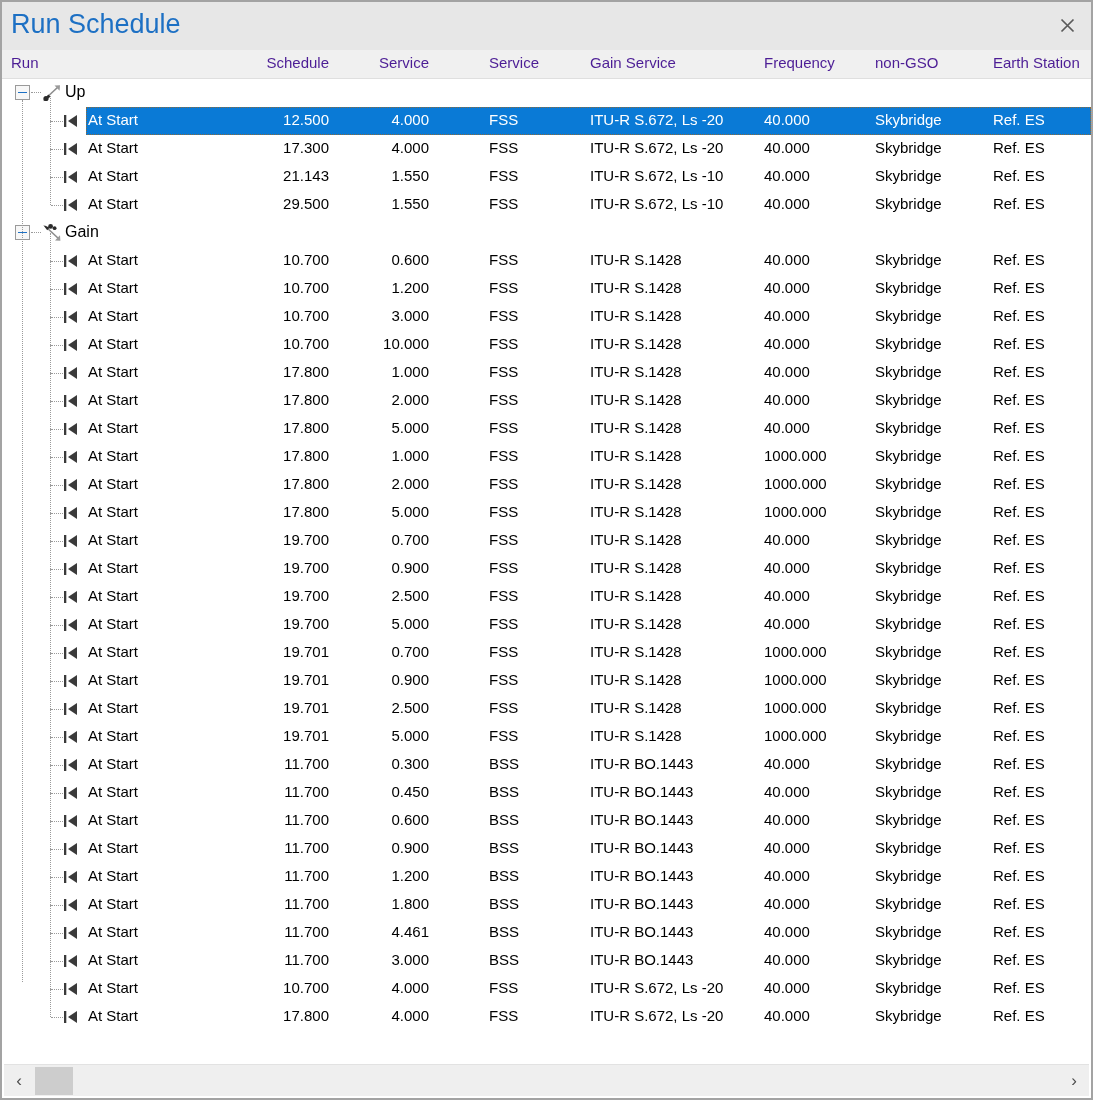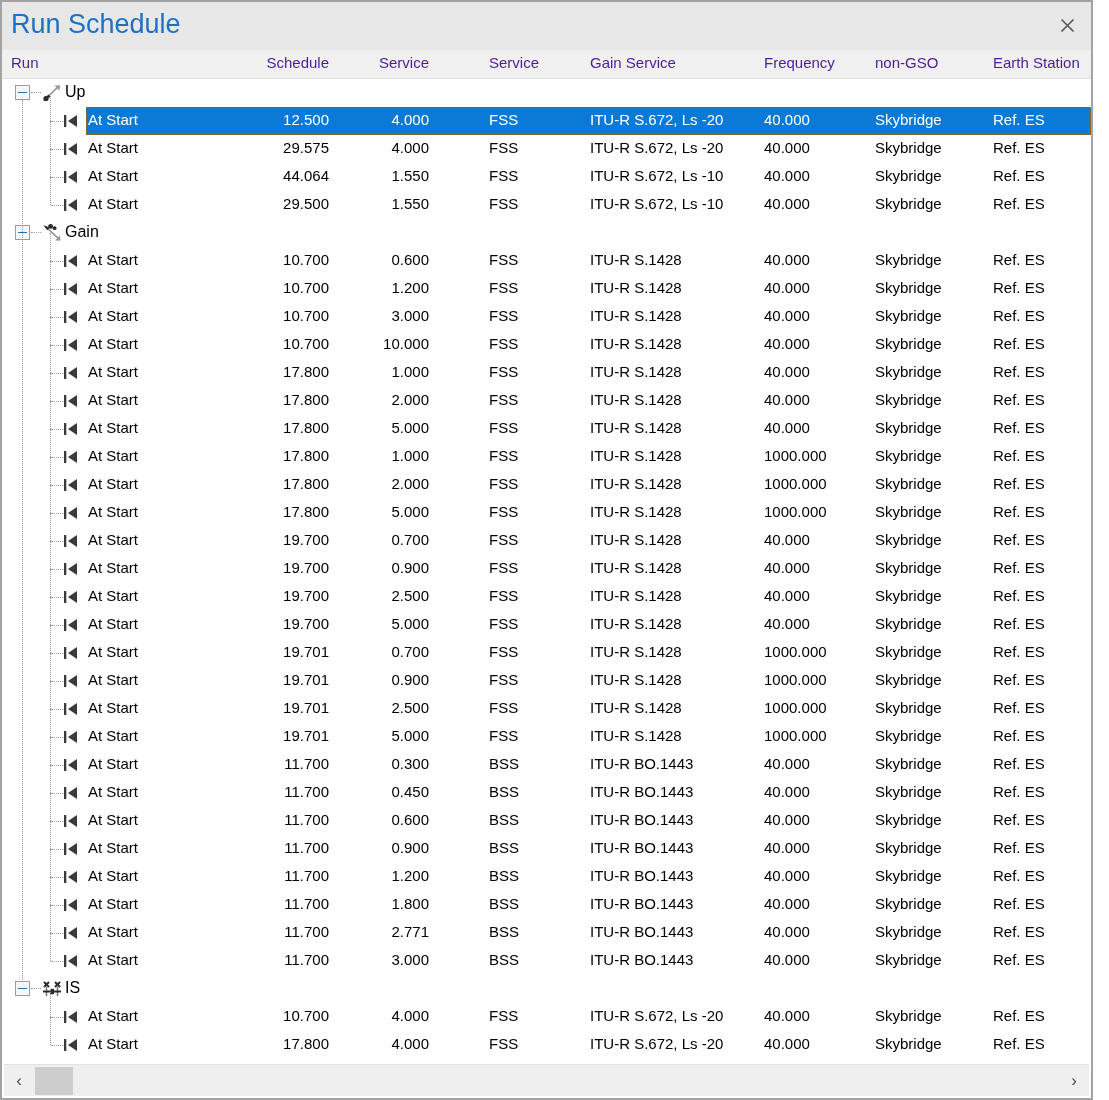--- a/index.html
+++ b/index.html
@@ -235,37 +235,37 @@
         <div class="cell" style="left: 991px;">Ref. ES</div>
       </div>
       <div class="row">
         <div class="vline" style="left: 48px; top: -14px; height: 42px;"></div>
         <div class="hline" style="left: 49px; top: 14px; width: 12px;"></div>
         <div class="leaficon" style="left: 61px; top: 7px;"><svg width="16" height="14" viewBox="0 0 16 14">
             <rect x="1" y="1" width="2.3" height="12" fill="#3a3a3a"></rect>
             <path d="M14 1 L14 13 L5 7 Z" fill="#3a3a3a"></path>
           </svg></div>
         <div class="cell treecell" style="left: 86px;">At Start</div>
-        <div class="cell" style="right: 762px; text-align: right;">29.575</div>
+        <div class="cell" style="right: 762px; text-align: right;">17.300</div>
         <div class="cell" style="right: 662px; text-align: right;">4.000</div>
         <div class="cell" style="left: 487px;">FSS</div>
         <div class="cell" style="left: 588px;">ITU-R S.672, Ls -20</div>
         <div class="cell" style="left: 762px;">40.000</div>
         <div class="cell" style="left: 873px;">Skybridge</div>
         <div class="cell" style="left: 991px;">Ref. ES</div>
       </div>
       <div class="row">
         <div class="vline" style="left: 48px; top: -14px; height: 42px;"></div>
         <div class="hline" style="left: 49px; top: 14px; width: 12px;"></div>
         <div class="leaficon" style="left: 61px; top: 7px;"><svg width="16" height="14" viewBox="0 0 16 14">
             <rect x="1" y="1" width="2.3" height="12" fill="#3a3a3a"></rect>
             <path d="M14 1 L14 13 L5 7 Z" fill="#3a3a3a"></path>
           </svg></div>
         <div class="cell treecell" style="left: 86px;">At Start</div>
-        <div class="cell" style="right: 762px; text-align: right;">44.064</div>
+        <div class="cell" style="right: 762px; text-align: right;">21.143</div>
         <div class="cell" style="right: 662px; text-align: right;">1.550</div>
         <div class="cell" style="left: 487px;">FSS</div>
         <div class="cell" style="left: 588px;">ITU-R S.672, Ls -10</div>
         <div class="cell" style="left: 762px;">40.000</div>
         <div class="cell" style="left: 873px;">Skybridge</div>
         <div class="cell" style="left: 991px;">Ref. ES</div>
       </div>
       <div class="row">
         <div class="vline" style="left: 48px; top: -14px; height: 28px;"></div>
         <div class="hline" style="left: 49px; top: 14px; width: 12px;"></div>
@@ -680,21 +680,21 @@
       </div>
       <div class="row">
         <div class="vline" style="left: 48px; top: -14px; height: 42px;"></div>
         <div class="hline" style="left: 49px; top: 14px; width: 12px;"></div>
         <div class="leaficon" style="left: 61px; top: 7px;"><svg width="16" height="14" viewBox="0 0 16 14">
             <rect x="1" y="1" width="2.3" height="12" fill="#3a3a3a"></rect>
             <path d="M14 1 L14 13 L5 7 Z" fill="#3a3a3a"></path>
           </svg></div>
         <div class="cell treecell" style="left: 86px;">At Start</div>
         <div class="cell" style="right: 762px; text-align: right;">11.700</div>
-        <div class="cell" style="right: 662px; text-align: right;">2.771</div>
+        <div class="cell" style="right: 662px; text-align: right;">4.461</div>
         <div class="cell" style="left: 487px;">BSS</div>
         <div class="cell" style="left: 588px;">ITU-R BO.1443</div>
         <div class="cell" style="left: 762px;">40.000</div>
         <div class="cell" style="left: 873px;">Skybridge</div>
         <div class="cell" style="left: 991px;">Ref. ES</div>
       </div>
       <div class="row">
         <div class="vline" style="left: 48px; top: -14px; height: 28px;"></div>
         <div class="hline" style="left: 49px; top: 14px; width: 12px;"></div>
         <div class="leaficon" style="left: 61px; top: 7px;"><svg width="16" height="14" viewBox="0 0 16 14">
@@ -702,32 +702,20 @@
             <path d="M14 1 L14 13 L5 7 Z" fill="#3a3a3a"></path>
           </svg></div>
         <div class="cell treecell" style="left: 86px;">At Start</div>
         <div class="cell" style="right: 762px; text-align: right;">11.700</div>
         <div class="cell" style="right: 662px; text-align: right;">3.000</div>
         <div class="cell" style="left: 487px;">BSS</div>
         <div class="cell" style="left: 588px;">ITU-R BO.1443</div>
         <div class="cell" style="left: 762px;">40.000</div>
         <div class="cell" style="left: 873px;">Skybridge</div>
         <div class="cell" style="left: 991px;">Ref. ES</div>
-      </div>
-      <div class="row">
-        <div class="expander" style="left: 13px; top: 6px;"></div>
-        <div class="hline" style="left: 29px; top: 13px; width: 10px;"></div>
-        <div class="groupicon" style="left: 39px; top: 3px;"><svg width="22" height="22" viewBox="0 0 22 22">
-            <path d="M3 4 L8 9 M3 9 L8 4" stroke="#2b2b2b" stroke-width="2" fill="none"></path>
-            <path d="M14 4 L19 9 M14 9 L19 4" stroke="#2b2b2b" stroke-width="2" fill="none"></path>
-            <path d="M5.5 9 L5.5 18 M16.5 9 L16.5 18" stroke="#6e6e6e" stroke-width="1.4" fill="none"></path>
-            <path d="M2 13.5 L20 13.5" stroke="#2b2b2b" stroke-width="2" fill="none"></path>
-            <rect x="9" y="10.8" width="4" height="5.4" fill="#2b2b2b"></rect>
-          </svg></div>
-        <div class="grouplabel" style="left: 63px; top: 4px;">IS</div>
       </div>
       <div class="row">
         <div class="vline" style="left: 48px; top: -14px; height: 42px;"></div>
         <div class="hline" style="left: 49px; top: 14px; width: 12px;"></div>
         <div class="leaficon" style="left: 61px; top: 7px;"><svg width="16" height="14" viewBox="0 0 16 14">
             <rect x="1" y="1" width="2.3" height="12" fill="#3a3a3a"></rect>
             <path d="M14 1 L14 13 L5 7 Z" fill="#3a3a3a"></path>
           </svg></div>
         <div class="cell treecell" style="left: 86px;">At Start</div>
         <div class="cell" style="right: 762px; text-align: right;">10.700</div>

